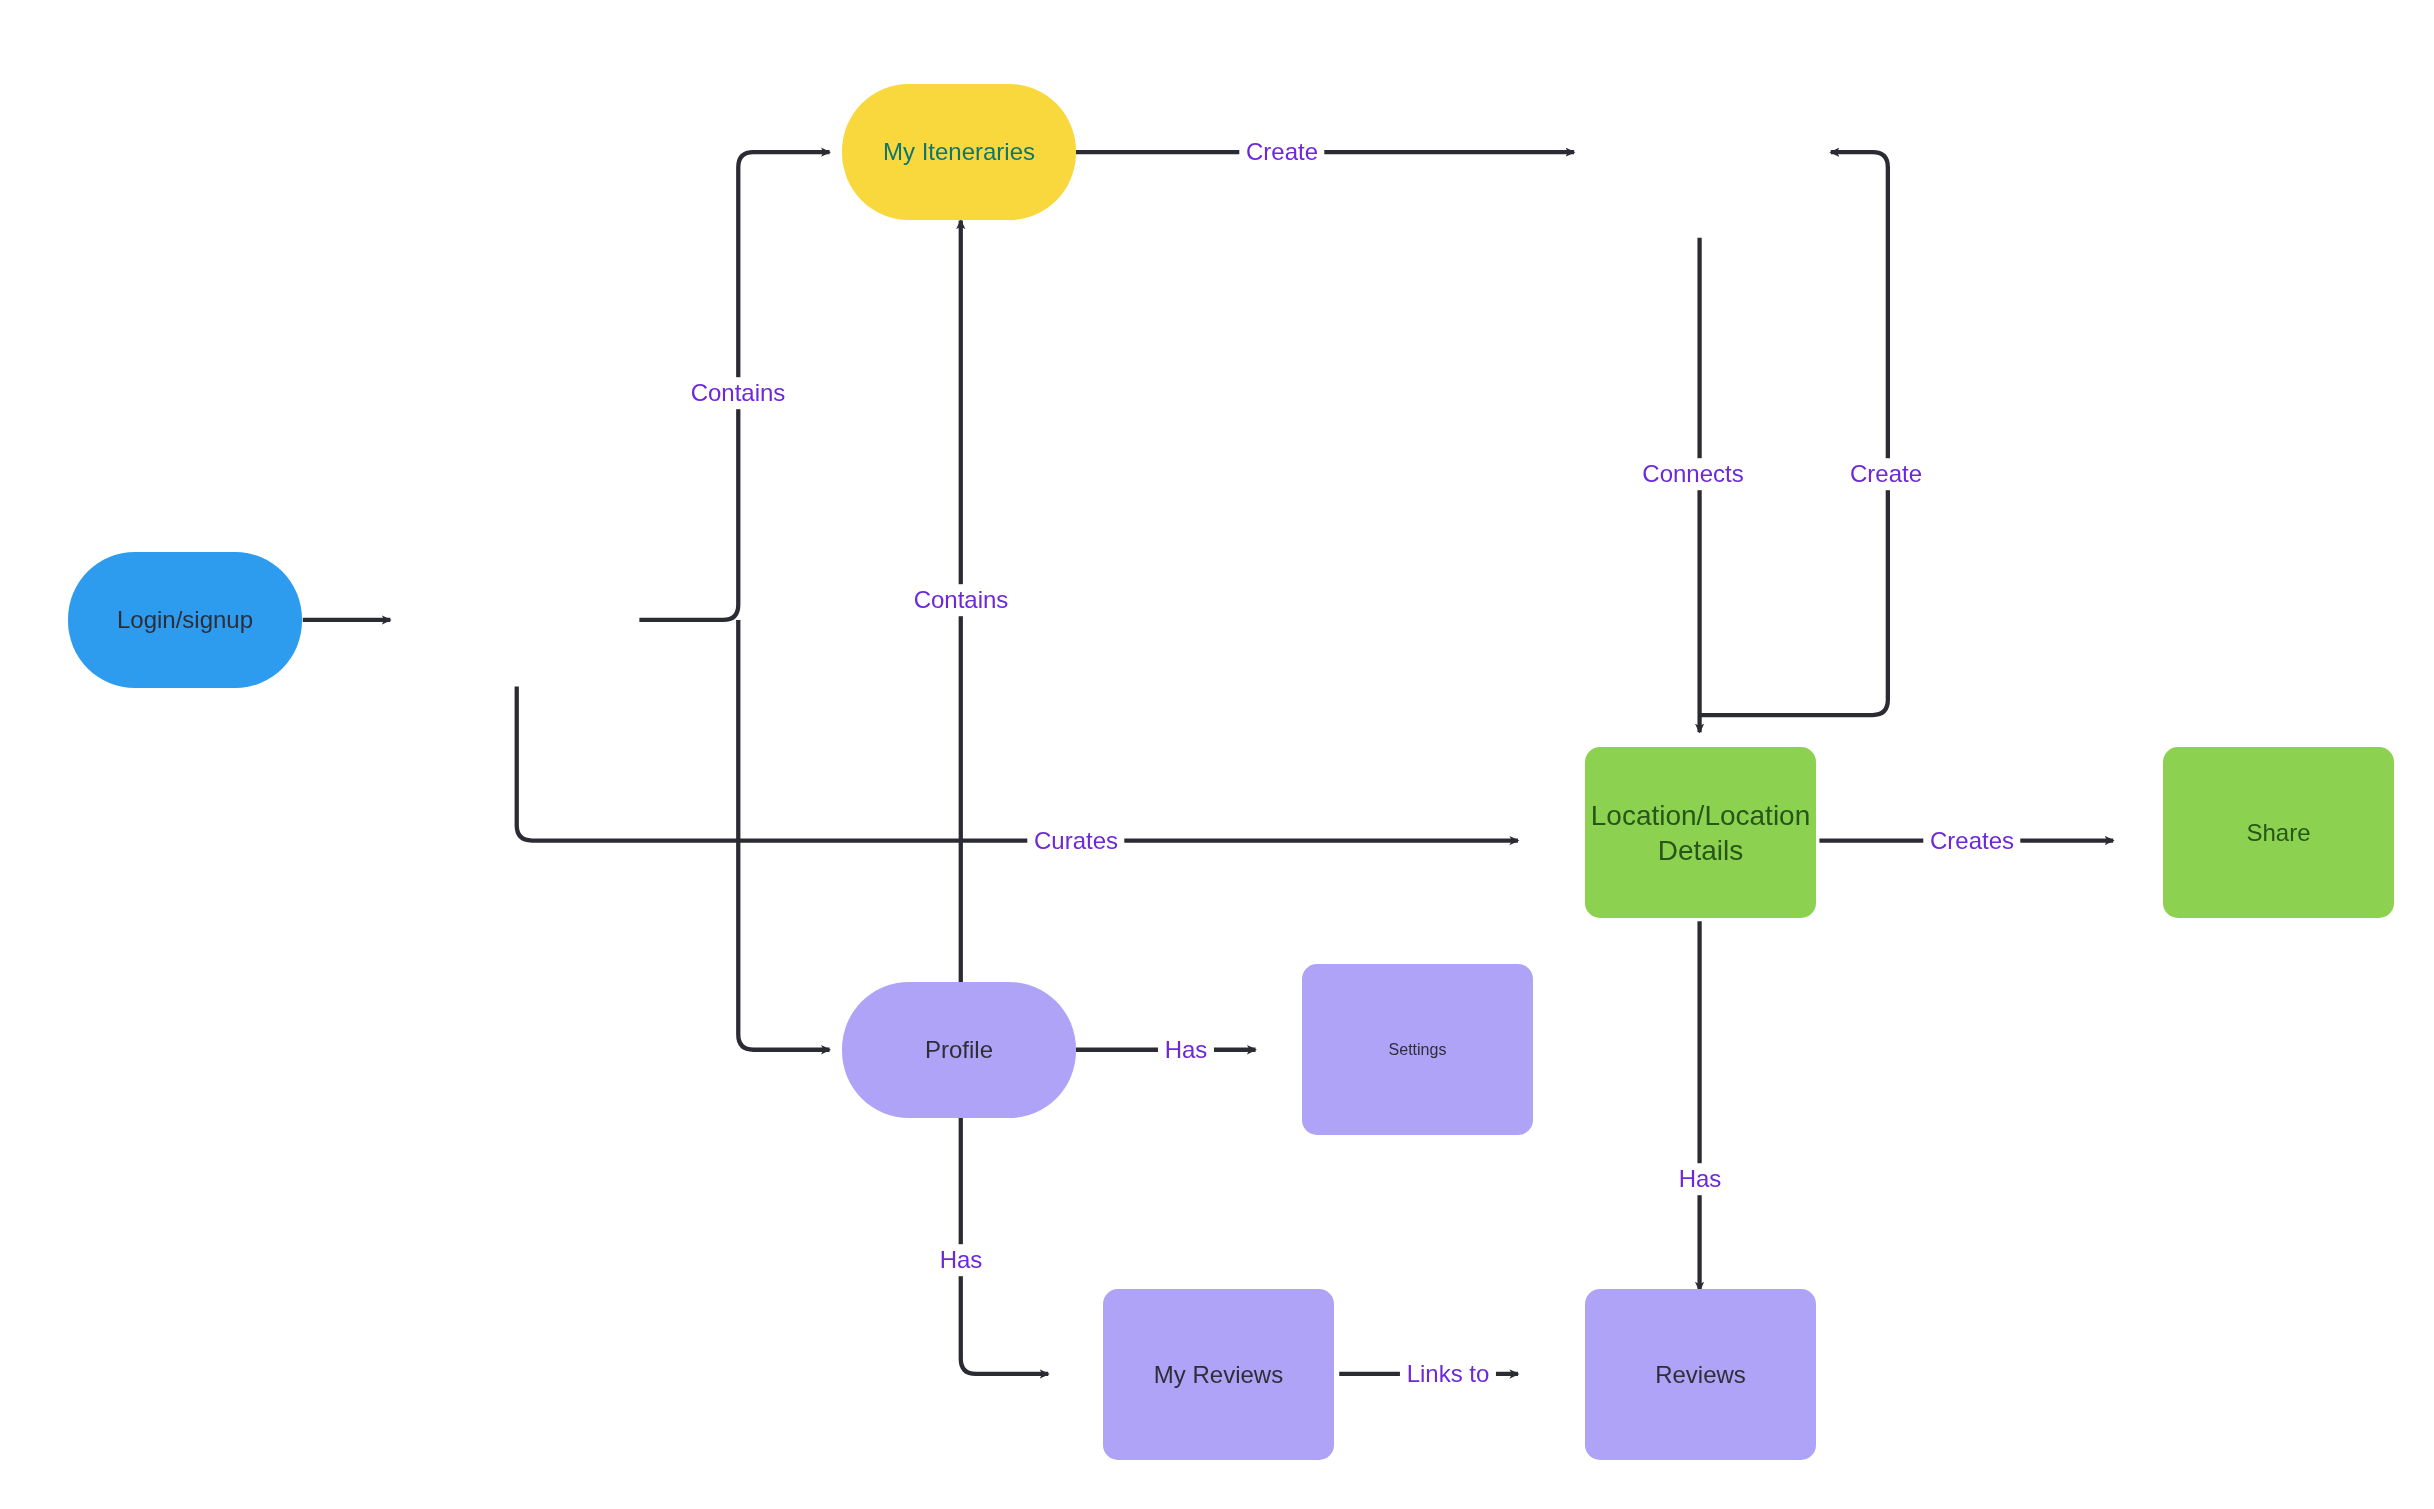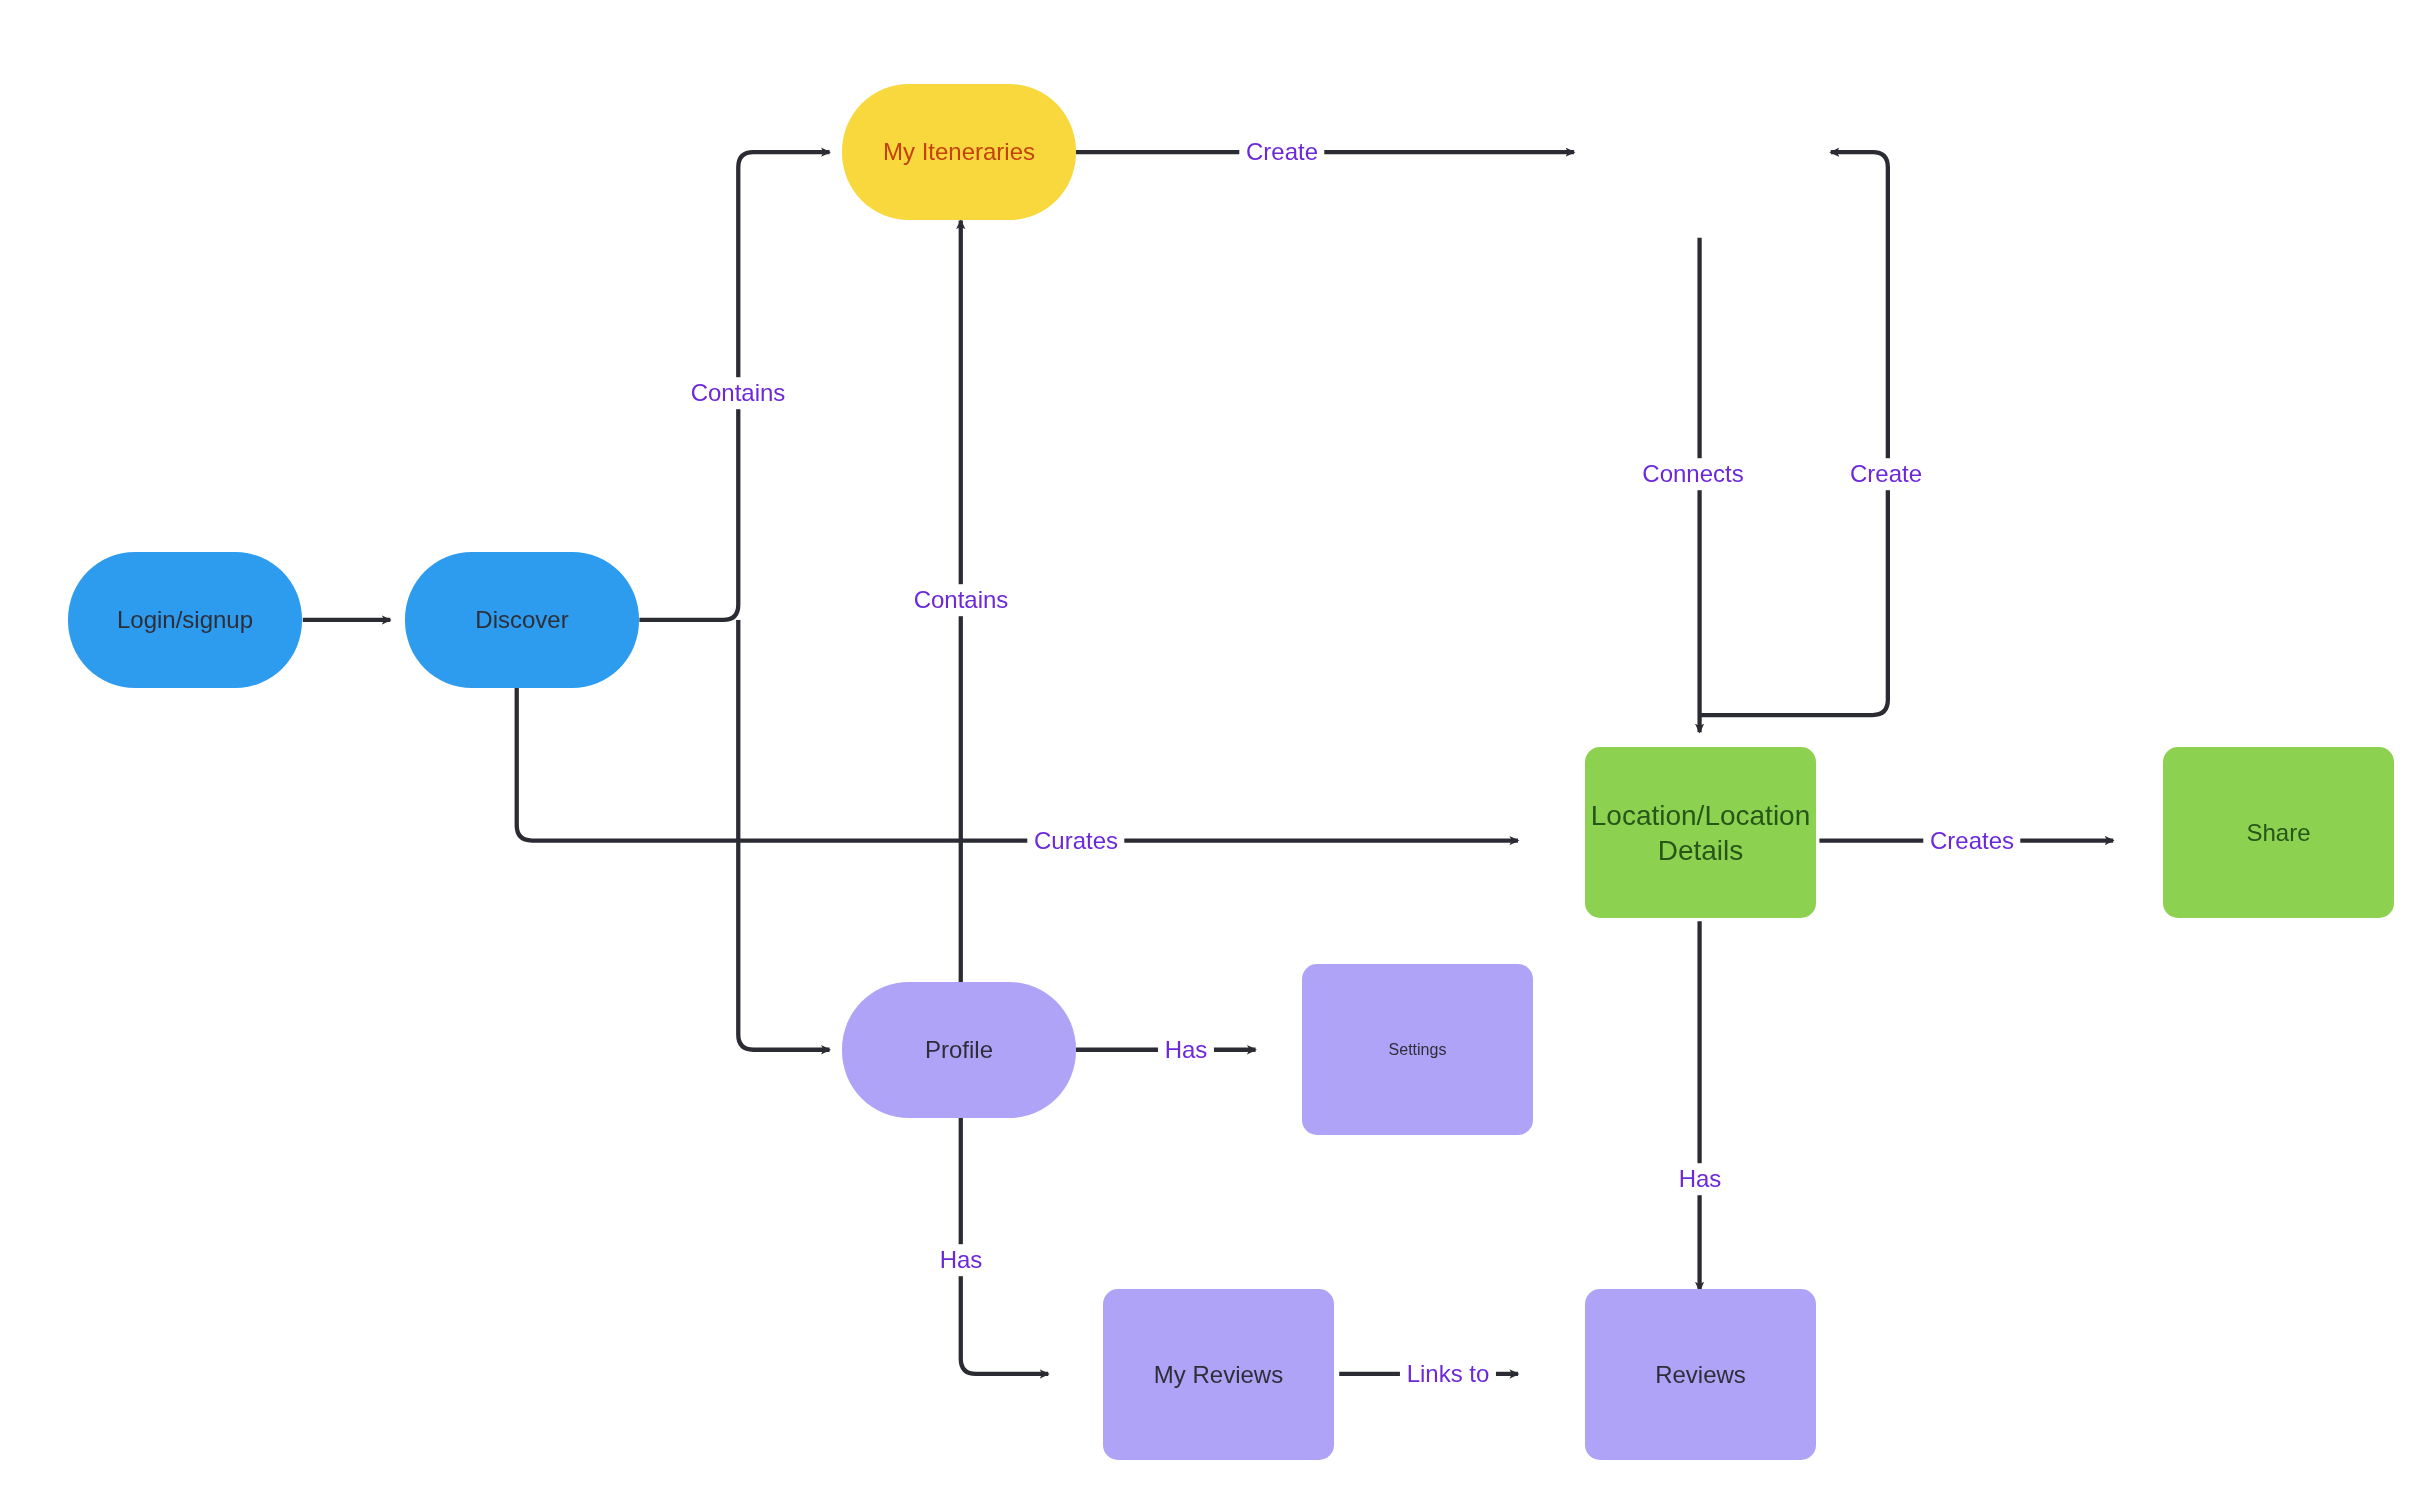--- a/index.html
+++ b/index.html
@@ -41,21 +41,21 @@
     white-space: pre-line;
   }
   .shape-pill   { border-radius: 67px; }
   .shape-rect   { border-radius: 15px; }
   .fill-blue    { background: #2D9CEF; }
   .fill-yellow  { background: #F9D83D; }
   .fill-green   { background: #8CD14F; }
   .fill-purple  { background: #AFA3F8; }
   .txt-dark     { color: #2e2e38; }
   .txt-green    { color: #27561a; }
-  .txt-yellow   { color: #c2410c; }
+  .txt-yellow   { color: #0f766e; }
 
   .edge-label {
     position: absolute;
     z-index: 6;
     background: #ffffff;
     color: #6d28d9;
     font-size: 24px;
     line-height: 1;
     padding: 3.8px 6.7px;
     white-space: nowrap;
@@ -100,23 +100,20 @@
       <path d="M 1010,1170 L 1010,1429 Q 1010,1445 1026,1445 L 1102,1445" marker-end="url(#ah)"></path>
 
       <path d="M 1408,1445 L 1596,1445" marker-end="url(#ah)"></path>
     </g>
   </svg>
 
   <div class="node shape-pill fill-blue txt-dark" style="left:68px; top:552px; width:234px; height:136px; font-size:24px;">
     <span class="node-label">Login/signup</span>
   </div>
 
-  <div class="node shape-pill fill-blue txt-dark" style="left:405px; top:552px; width:234px; height:136px; font-size:24px;">
-    <span class="node-label">Discover</span>
-  </div>
 
   <div class="node shape-pill fill-yellow txt-yellow" style="left:842px; top:84px; width:234px; height:136px; font-size:24px;">
     <span class="node-label">My Iteneraries</span>
   </div>
 
 
   <div class="node shape-rect fill-green txt-green" style="left:1585px; top:747px; width:231px; height:171px; font-size:28px;">
     <span class="node-label">Location/Location
 Details</span>
   </div>

